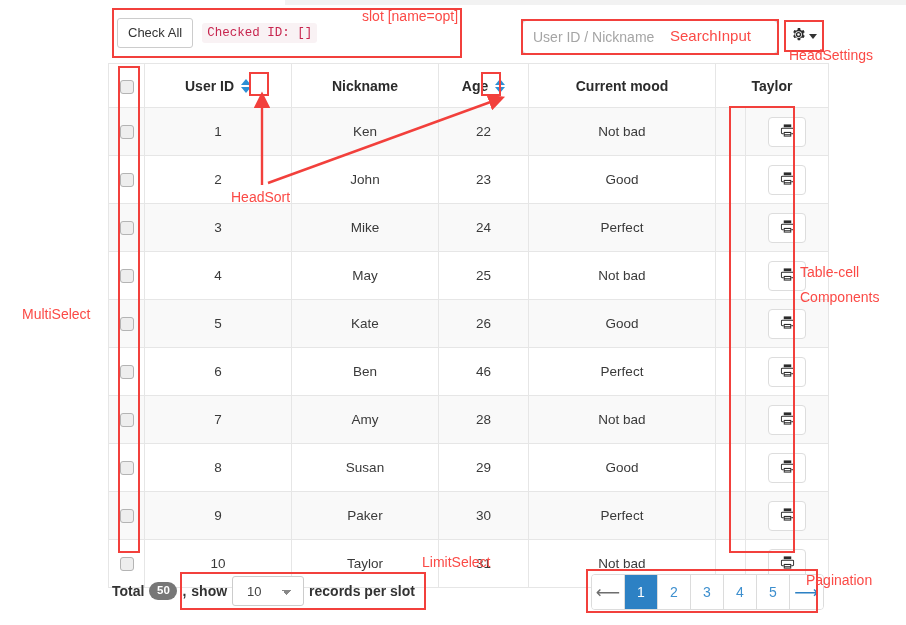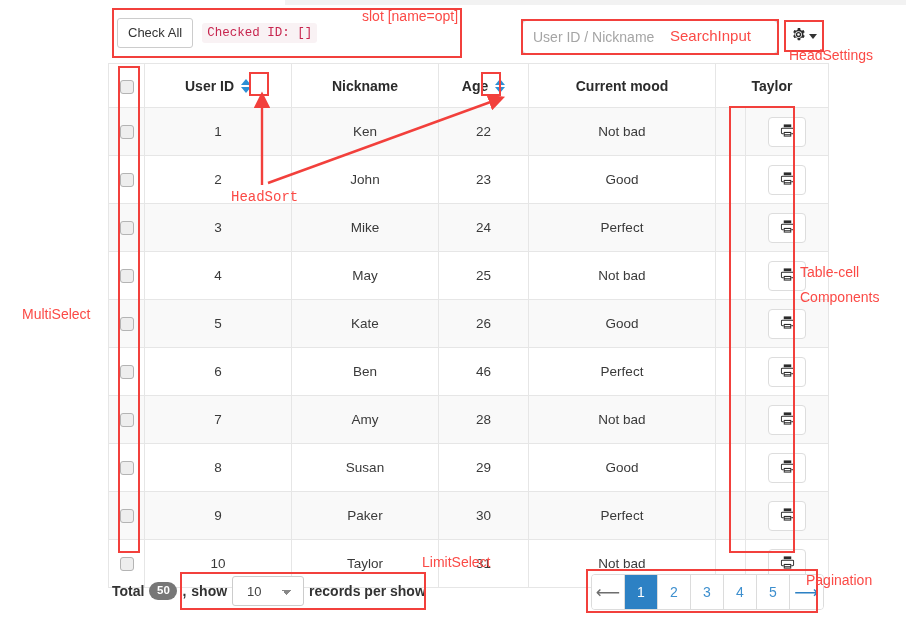--- a/index.html
+++ b/index.html
@@ -564,33 +564,33 @@
         </tr>
       </tbody>
   </table>
 </div>
 
 <div class="ann-box" style="left:118px;top:66px;width:22px;height:487px;"></div>
 <div class="ann-label" style="left:22px;top:306px;">MultiSelect</div>
 
 <div class="ann-box" style="left:249px;top:72px;width:20px;height:24px;"></div>
 <div class="ann-box" style="left:481px;top:72px;width:20px;height:24px;"></div>
-<div class="ann-label" style="left:231px;top:189px;font-family:Liberation Mono, monospace;">HeadSort</div>
+<div class="ann-label" style="left:231px;top:189px;">HeadSort</div>
 
 <div class="ann-box" style="left:729px;top:106px;width:66px;height:447px;"></div>
 <div class="ann-label" style="left:800px;top:264px;">Table-cell</div>
 <div class="ann-label" style="left:800px;top:289px;">Components</div>
 
 <div class="limit-wrap">
   <span>Total</span>
   <span class="badge">50</span>
   <span>,</span>
   <span>show</span>
   <select class="limit-select" id="limit-select"><option value="10">10</option><option value="20">20</option><option value="50">50</option><option value="100">100</option></select>
-  <span>records per show</span>
+  <span>records per slot</span>
 </div>
 <div class="ann-box" style="left:180px;top:572px;width:246px;height:38px;"></div>
 <div class="ann-label" style="left:422px;top:554px;">LimitSelect</div>
 
 <div class="pager" id="pager">
     <div class="pg prev">
       <span>⟵</span>
     </div>
     <div class="pg active">1</div>
     <div class="pg">2</div>

